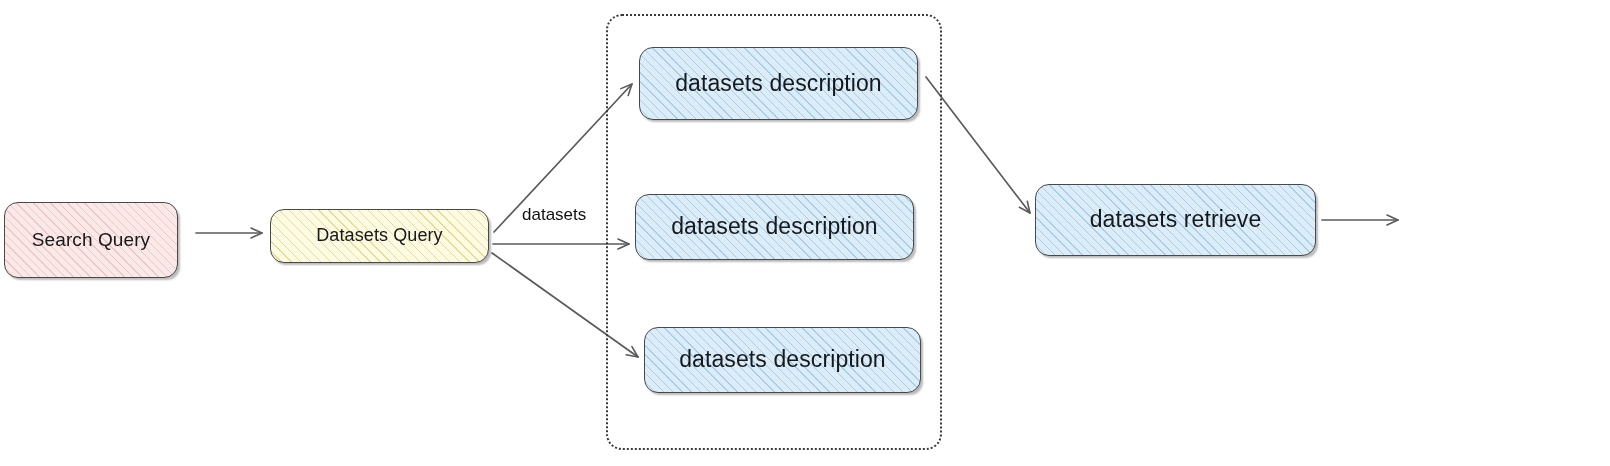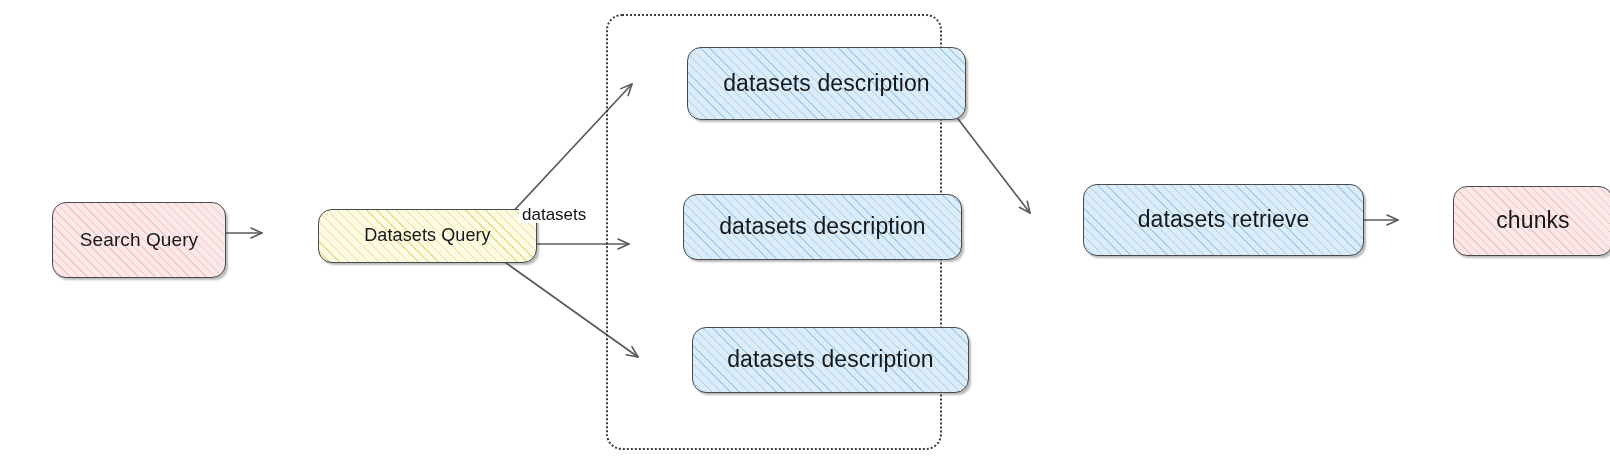--- a/index.html
+++ b/index.html
@@ -33,21 +33,20 @@
     border: 1.6px solid #48494b;
     border-radius: 14px;
     display: flex;
     align-items: center;
     justify-content: center;
     text-align: center;
     color: #17181a;
     letter-spacing: 0.1px;
     box-shadow: 2.5px 3px 2px -1px rgba(60,60,60,0.35);
     background-repeat: repeat;
-    margin-left: 48px;
   }
   .node .lbl {
     position: relative;
     z-index: 2;
     line-height: 1.1;
     padding: 0 6px;
   }
 
   
   .fill-pink {
@@ -164,19 +163,16 @@
   </div>
 
   <div class="node fill-blue" id="node-desc-3">
     <span class="lbl">datasets description</span>
   </div>
 
   <div class="node fill-blue" id="node-datasets-retrieve">
     <span class="lbl">datasets retrieve</span>
   </div>
 
-  <div class="node fill-pink" id="node-chunks">
-    <span class="lbl">chunks</span>
-  </div>
 
   <div class="edge-label" id="label-reasoning">datasets</div>
 
 </div>
 
 </body></html>

